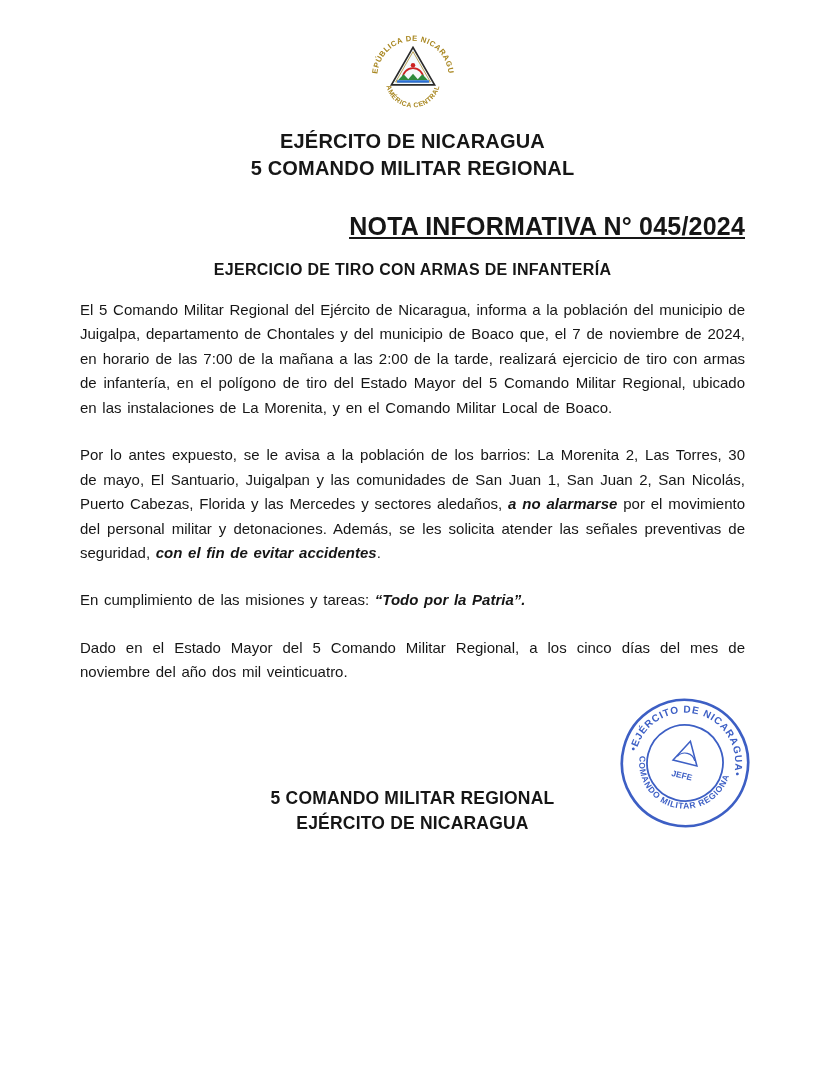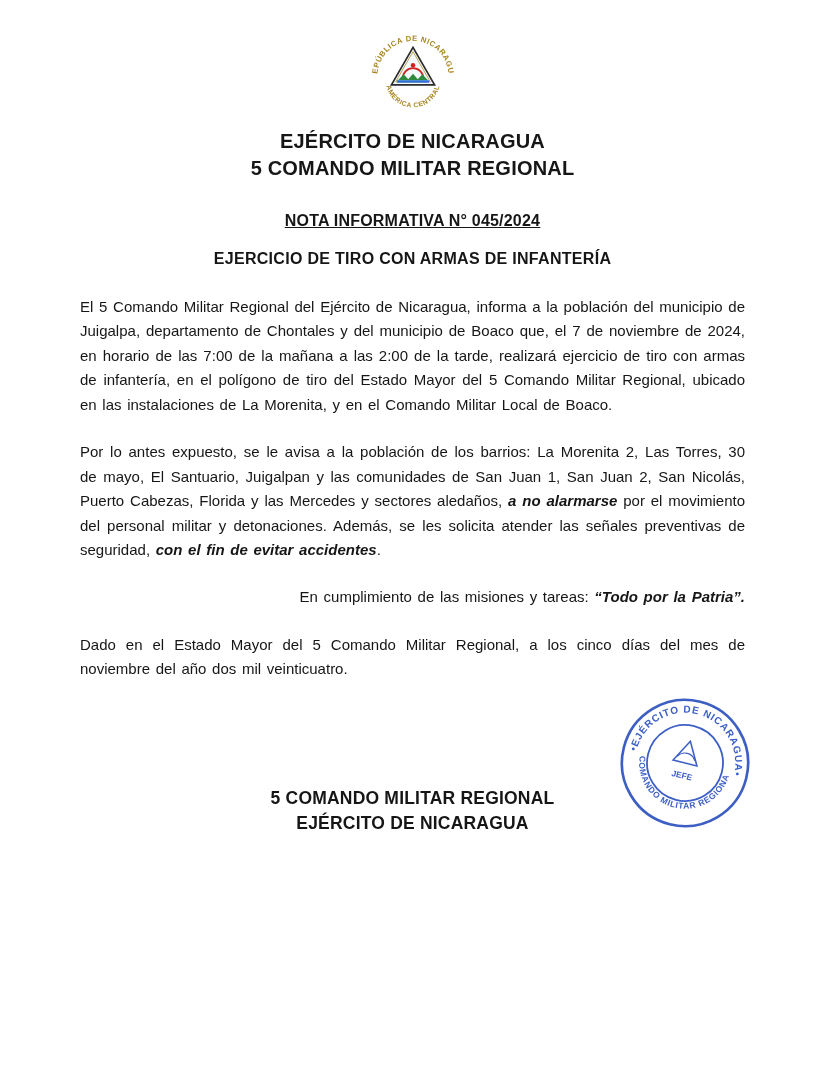--- a/index.html
+++ b/index.html
@@ -20,43 +20,43 @@
   .doc-title {
     margin-top: 8px;
     text-align: center;
     font-weight: bold;
     font-size: 20px;
     line-height: 1.35;
     letter-spacing: 0.2px;
   }
   .nota-title {
     margin-top: 30px;
-    text-align: center;
+    text-align: right;
     font-weight: bold;
-    font-size: 16px;
+    font-size: 25px;
     letter-spacing: 0.2px;
     text-decoration: underline;
   }
   .nota-title .u { text-decoration: underline; }
   .subject {
     margin-top: 20px;
     text-align: center;
     font-weight: bold;
     font-size: 16px;
     letter-spacing: 0.3px;
   }
   .para {
     margin-top: 23px;
     text-align: justify;
     font-size: 15px;
     line-height: 1.63;
     word-spacing: 1.5px;
   }
-  .para.first { margin-top: 27px; }
-  .para.short { text-align: right; }
+  .para.first { margin-top: 19px; }
+  .para.short { text-align: left; }
 
   .stamp {
     position: absolute;
     left: 618px;
     top: 696px;
     width: 134px;
     height: 134px;
     opacity: 0.92;
     transform: rotate(14deg);
   }

